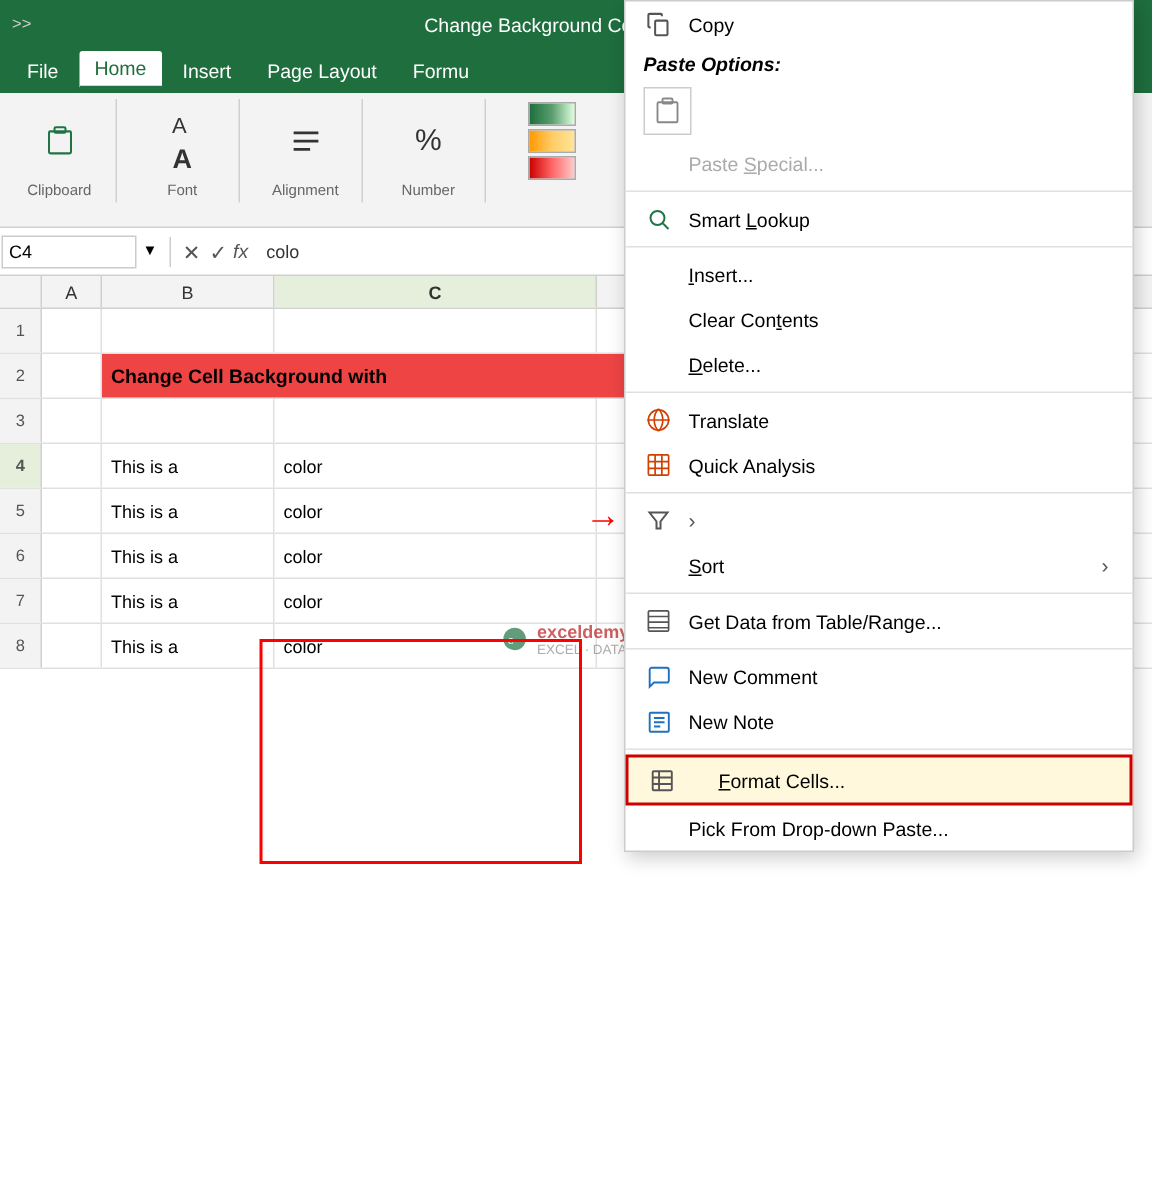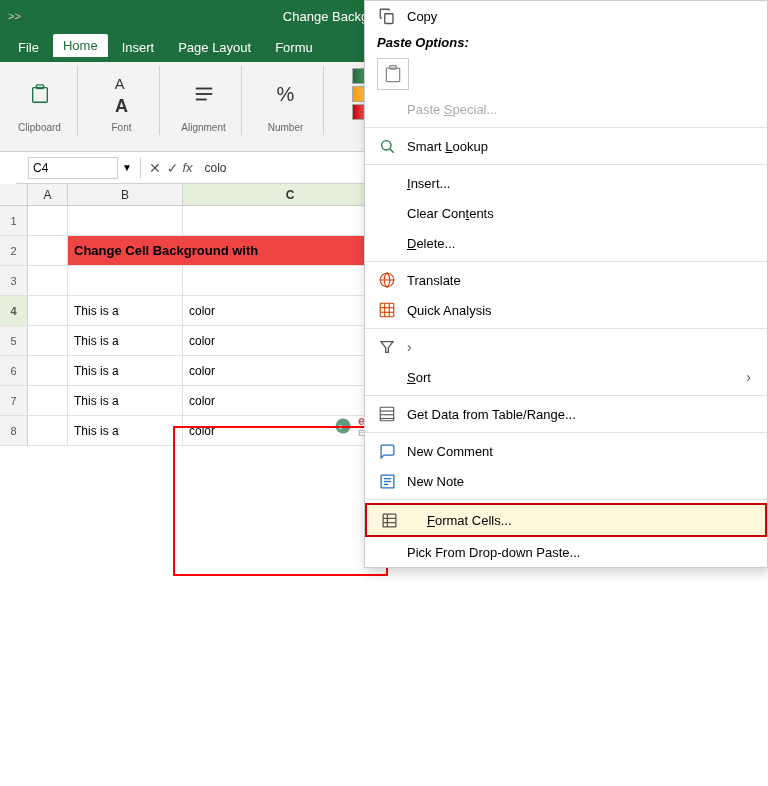--- a/index.html
+++ b/index.html
@@ -92,23 +92,22 @@
       padding-top: 2px;
     }
 
     
     .formula-bar {
       height: 32px;
       display: flex;
       align-items: center;
       border-bottom: 1px solid #d0d0d0;
       background: white;
-      padding: 0 12px;
+      padding: 0 1px;
       gap: 4px;
-      margin-left: 16px;
     }
     .cell-ref {
       width: 90px;
       height: 22px;
       border: 1px solid #ccc;
       padding: 0 4px;
       font-size: 12px;
       display: flex;
       align-items: center;
     }
@@ -421,21 +420,21 @@
         <circle cx="12" cy="12" r="10"></circle>
         <text x="6" y="16" font-size="10" fill="white">e</text>
       </svg>
     <div>
       <div style="font-weight:bold;color:#b91c1c;font-size:12px;">exceldemy</div>
       <div style="font-size:9px;color:#888;">EXCEL · DATA · BI</div>
     </div>
   </div>
 </div>
 
-<div class="context-menu" style="top:0; right:0; width:404px;">
+<div class="context-menu" style="top:0; right:12px; width:340px;">
 
   <div class="ctx-item">
     <div class="ctx-icon">
       <svg width="18" height="18" viewBox="0 0 24 24" fill="none" stroke="#555" stroke-width="1.8">
           <rect x="9" y="9" width="11" height="13" rx="1"></rect>
           <path d="M5 15H4a1 1 0 01-1-1V4a1 1 0 011-1h10a1 1 0 011 1v1"></path>
         </svg>
     </div>
     <span class="ctx-label">Copy</span>
   </div>

